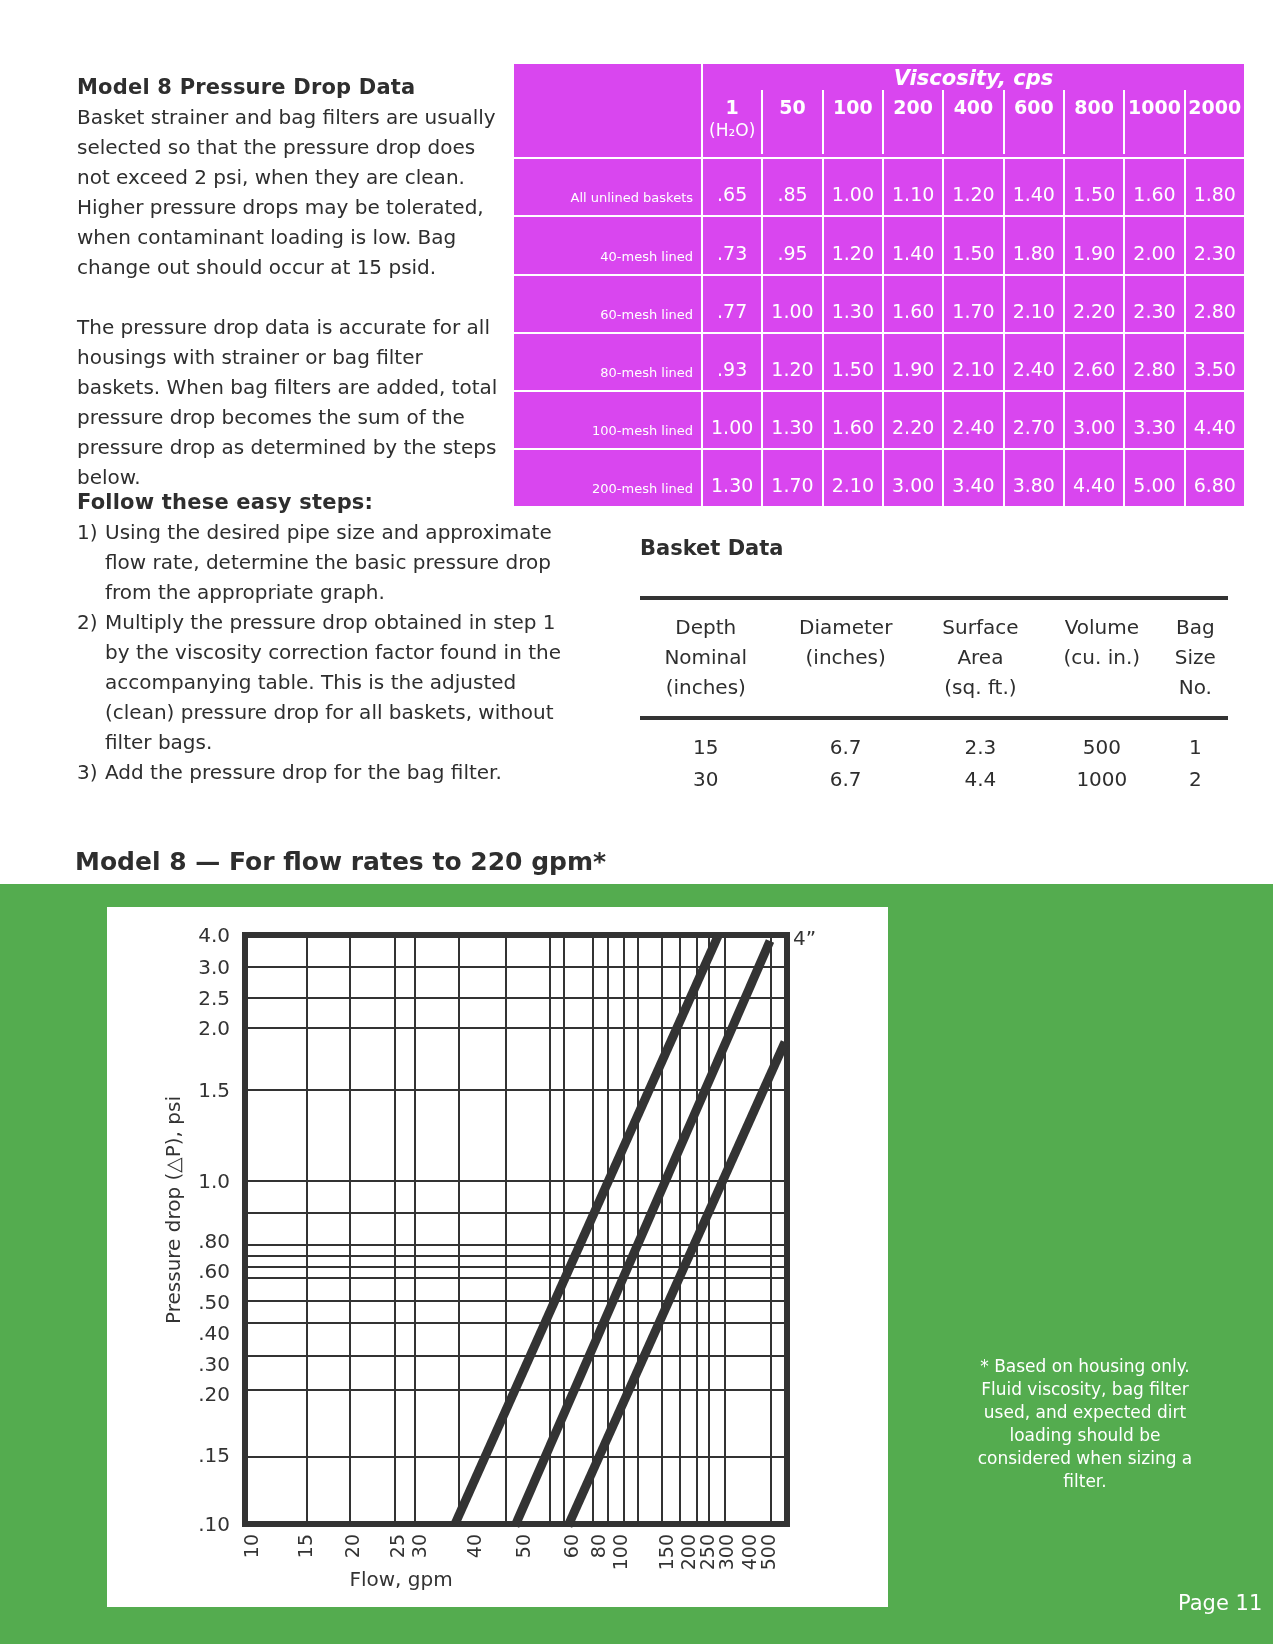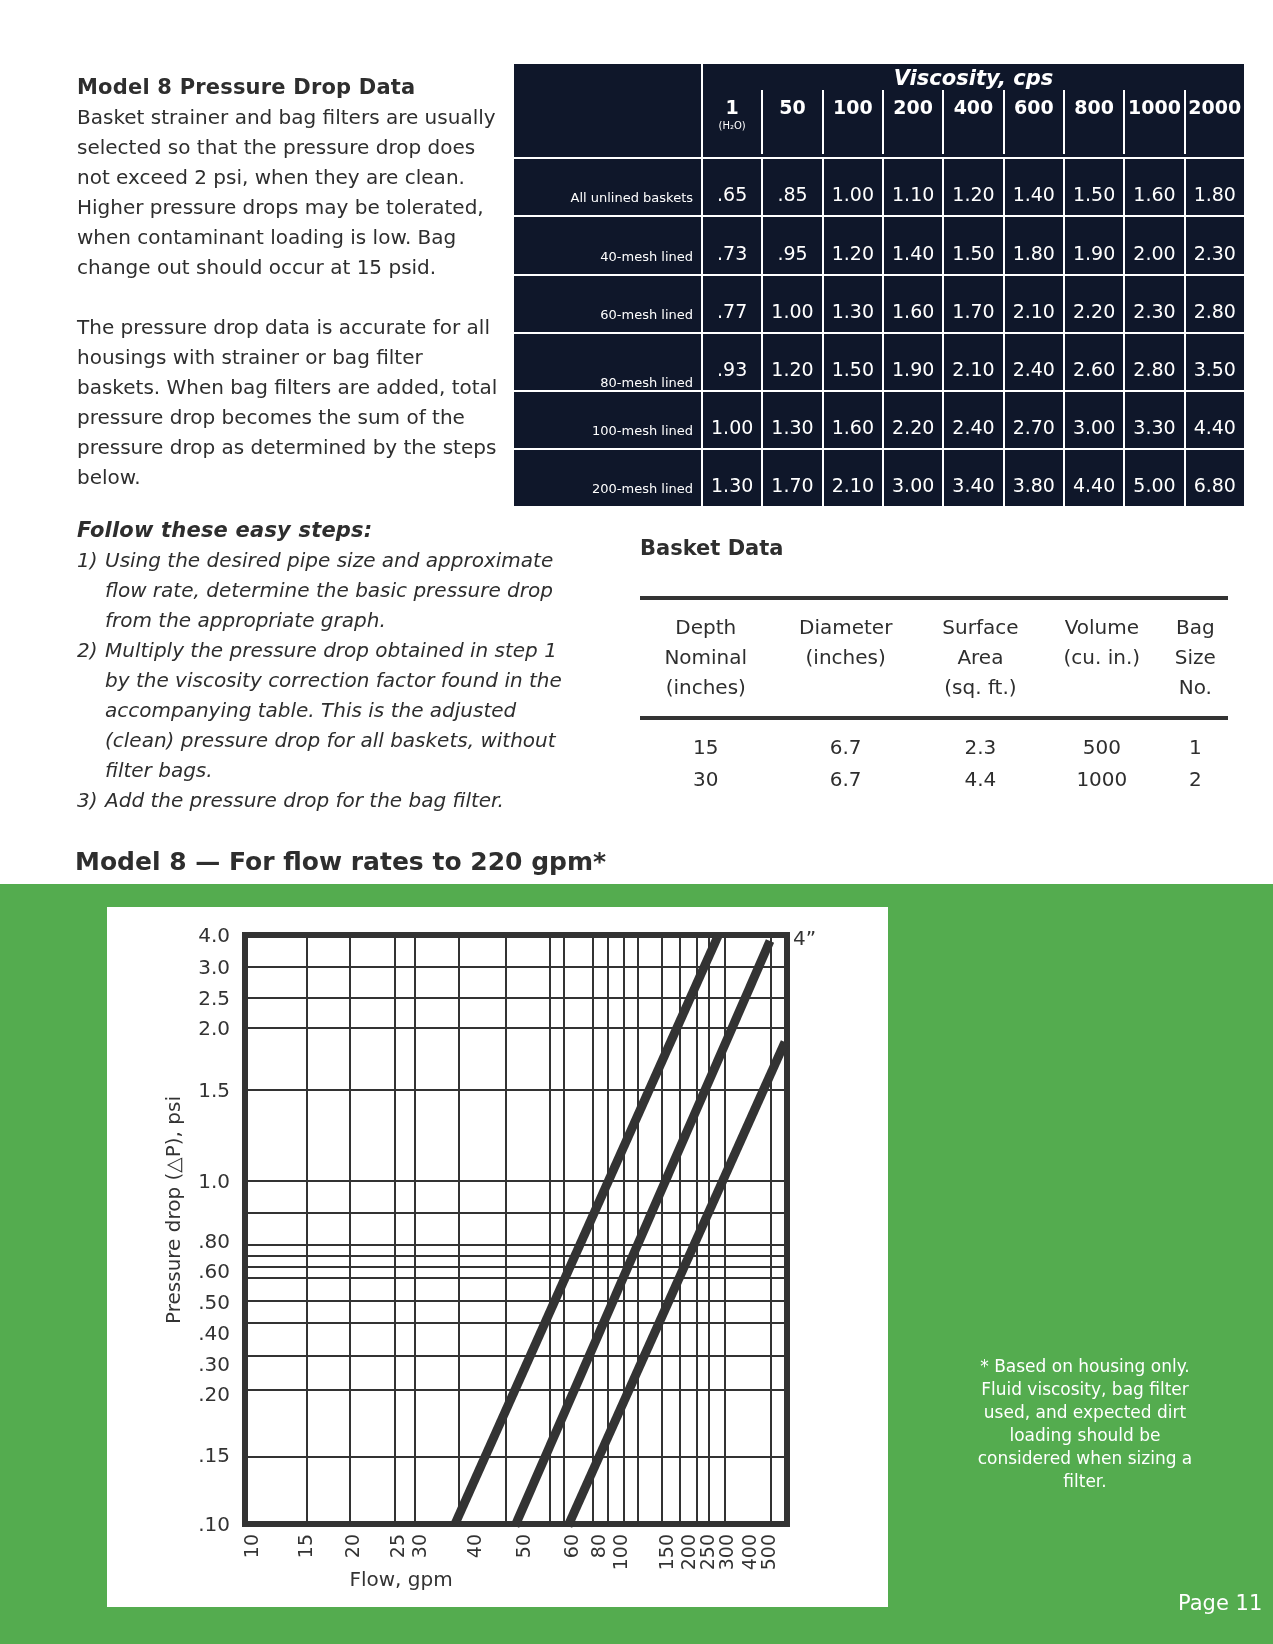--- a/index.html
+++ b/index.html
@@ -6,36 +6,36 @@
   body { width:1273px; height:1644px; position:relative; background:#ffffff; overflow:hidden;
          font-family:"DejaVu Sans", "Liberation Sans", sans-serif; color:#333333; }
   .abs { position:absolute; }
 
   
   .h-bold { font-weight:bold; font-size:21px; color:#2e2e2e; letter-spacing:0.2px; }
   .body-text { font-size:20px; line-height:30px; color:#2e2e2e; }
   .body-text p { margin:0; }
   #intro { left:77px; top:72px; width:430px; }
   #intro .para2 { margin-top:30px; }
-  #steps { left:77px; top:515px; width:500px;font-style:italic; }
+  #steps { left:77px; top:487px; width:500px; }
   #steps ol { list-style:none; margin:0; padding:0; }
   #steps li { display:flex; }
   #steps li .num { width:28px; flex:0 0 28px; }
   #steps li .txt { flex:1; }
 
   
-  #visc { left:514px; top:64px; width:730px; height:442px; background:#0f172a; }
+  #visc { left:514px; top:64px; width:730px; height:442px; background:#d946ef; }
   #visc table { border-collapse:collapse; width:100%; height:100%; color:#ffffff; }
   #visc td, #visc th { border:2px solid #ffffff; padding:0; text-align:center; font-size:20px; font-weight:normal; }
   #visc tr.head td { border-top:none; }
   #visc .rowlabel { text-align:right; padding-right:8px; width:178px; border-left:none; font-size:13px; }
   #visc td.val { width:58px; vertical-align:bottom; padding-bottom:10px; font-size:19px; }
   #visc .viscosity-title { font-style:italic; font-weight:bold; font-size:21px; }
   #visc .colhead { font-weight:bold; font-size:19px; vertical-align:top; padding-top:6px; }
-  #visc .sub { display:block; font-size:10px; font-weight:normal; margin-top:2px; }
+  #visc .sub { display:block; font-size:17px; font-weight:normal; margin-top:2px; }
   #visc .lastcol { border-right:none; }
   #visc tr.lastrow td { border-bottom:none; }
 
   
   #basket { left:640px; top:536px; width:588px; }
   #basket .title { font-size:21px; font-weight:bold; color:#2e2e2e; margin-bottom:36px; }
   #basket .rule { height:4px; background:#333333; }
   #basket table { width:100%; border-collapse:collapse; font-size:20px; color:#2e2e2e; }
   #basket th { font-weight:normal; line-height:30px; padding:12px 0 14px 0; vertical-align:top; text-align:center; }
   #basket td { text-align:center; line-height:30px; }
@@ -134,21 +134,21 @@
           <td class="val">1.00</td>
           <td class="val">1.30</td>
           <td class="val">1.60</td>
           <td class="val">1.70</td>
           <td class="val">2.10</td>
           <td class="val">2.20</td>
           <td class="val">2.30</td>
           <td class="val lastcol">2.80</td>
         </tr>
         <tr class="datarow">
-          <td class="rowlabel" style="vertical-align:bottom;padding-bottom:0">80-mesh lined</td>
+          <td class="rowlabel" style="vertical-align:bottom;padding-bottom:10px">80-mesh lined</td>
           <td class="val">.93</td>
           <td class="val">1.20</td>
           <td class="val">1.50</td>
           <td class="val">1.90</td>
           <td class="val">2.10</td>
           <td class="val">2.40</td>
           <td class="val">2.60</td>
           <td class="val">2.80</td>
           <td class="val lastcol">3.50</td>
         </tr>

